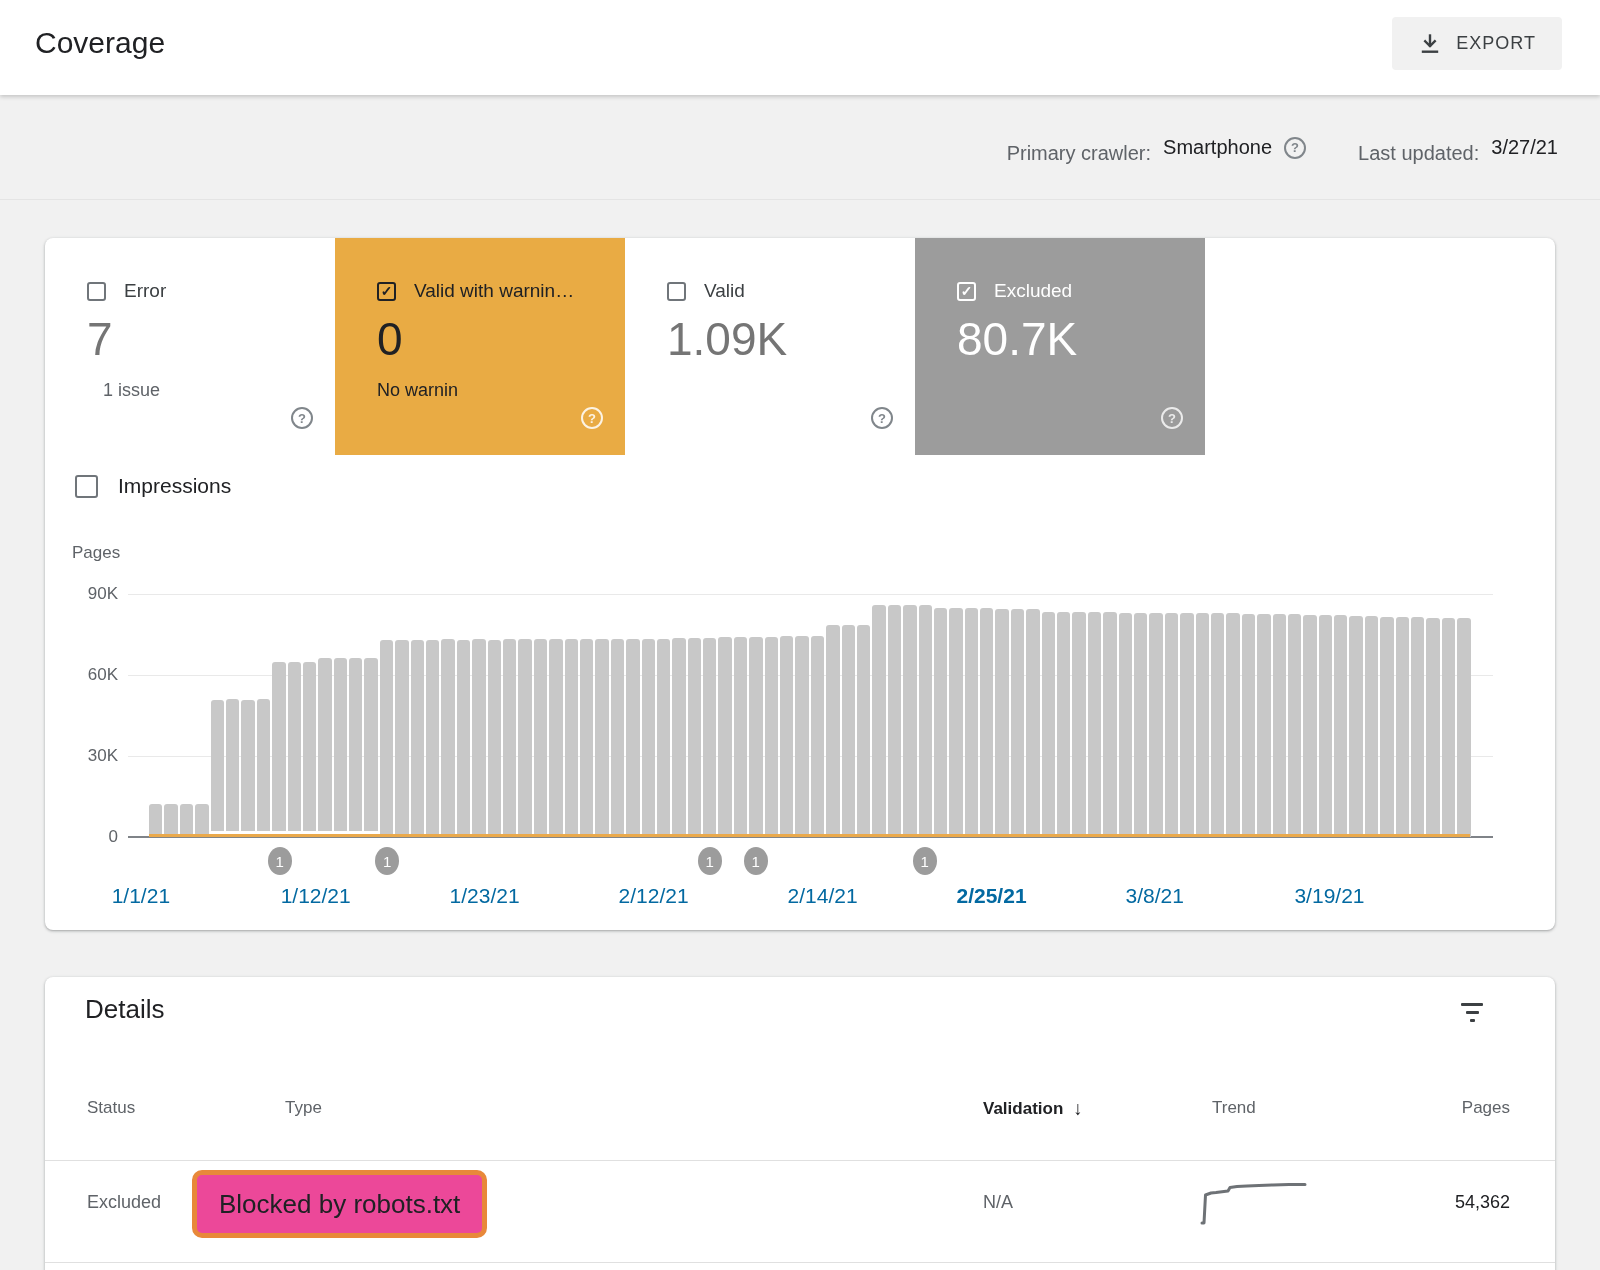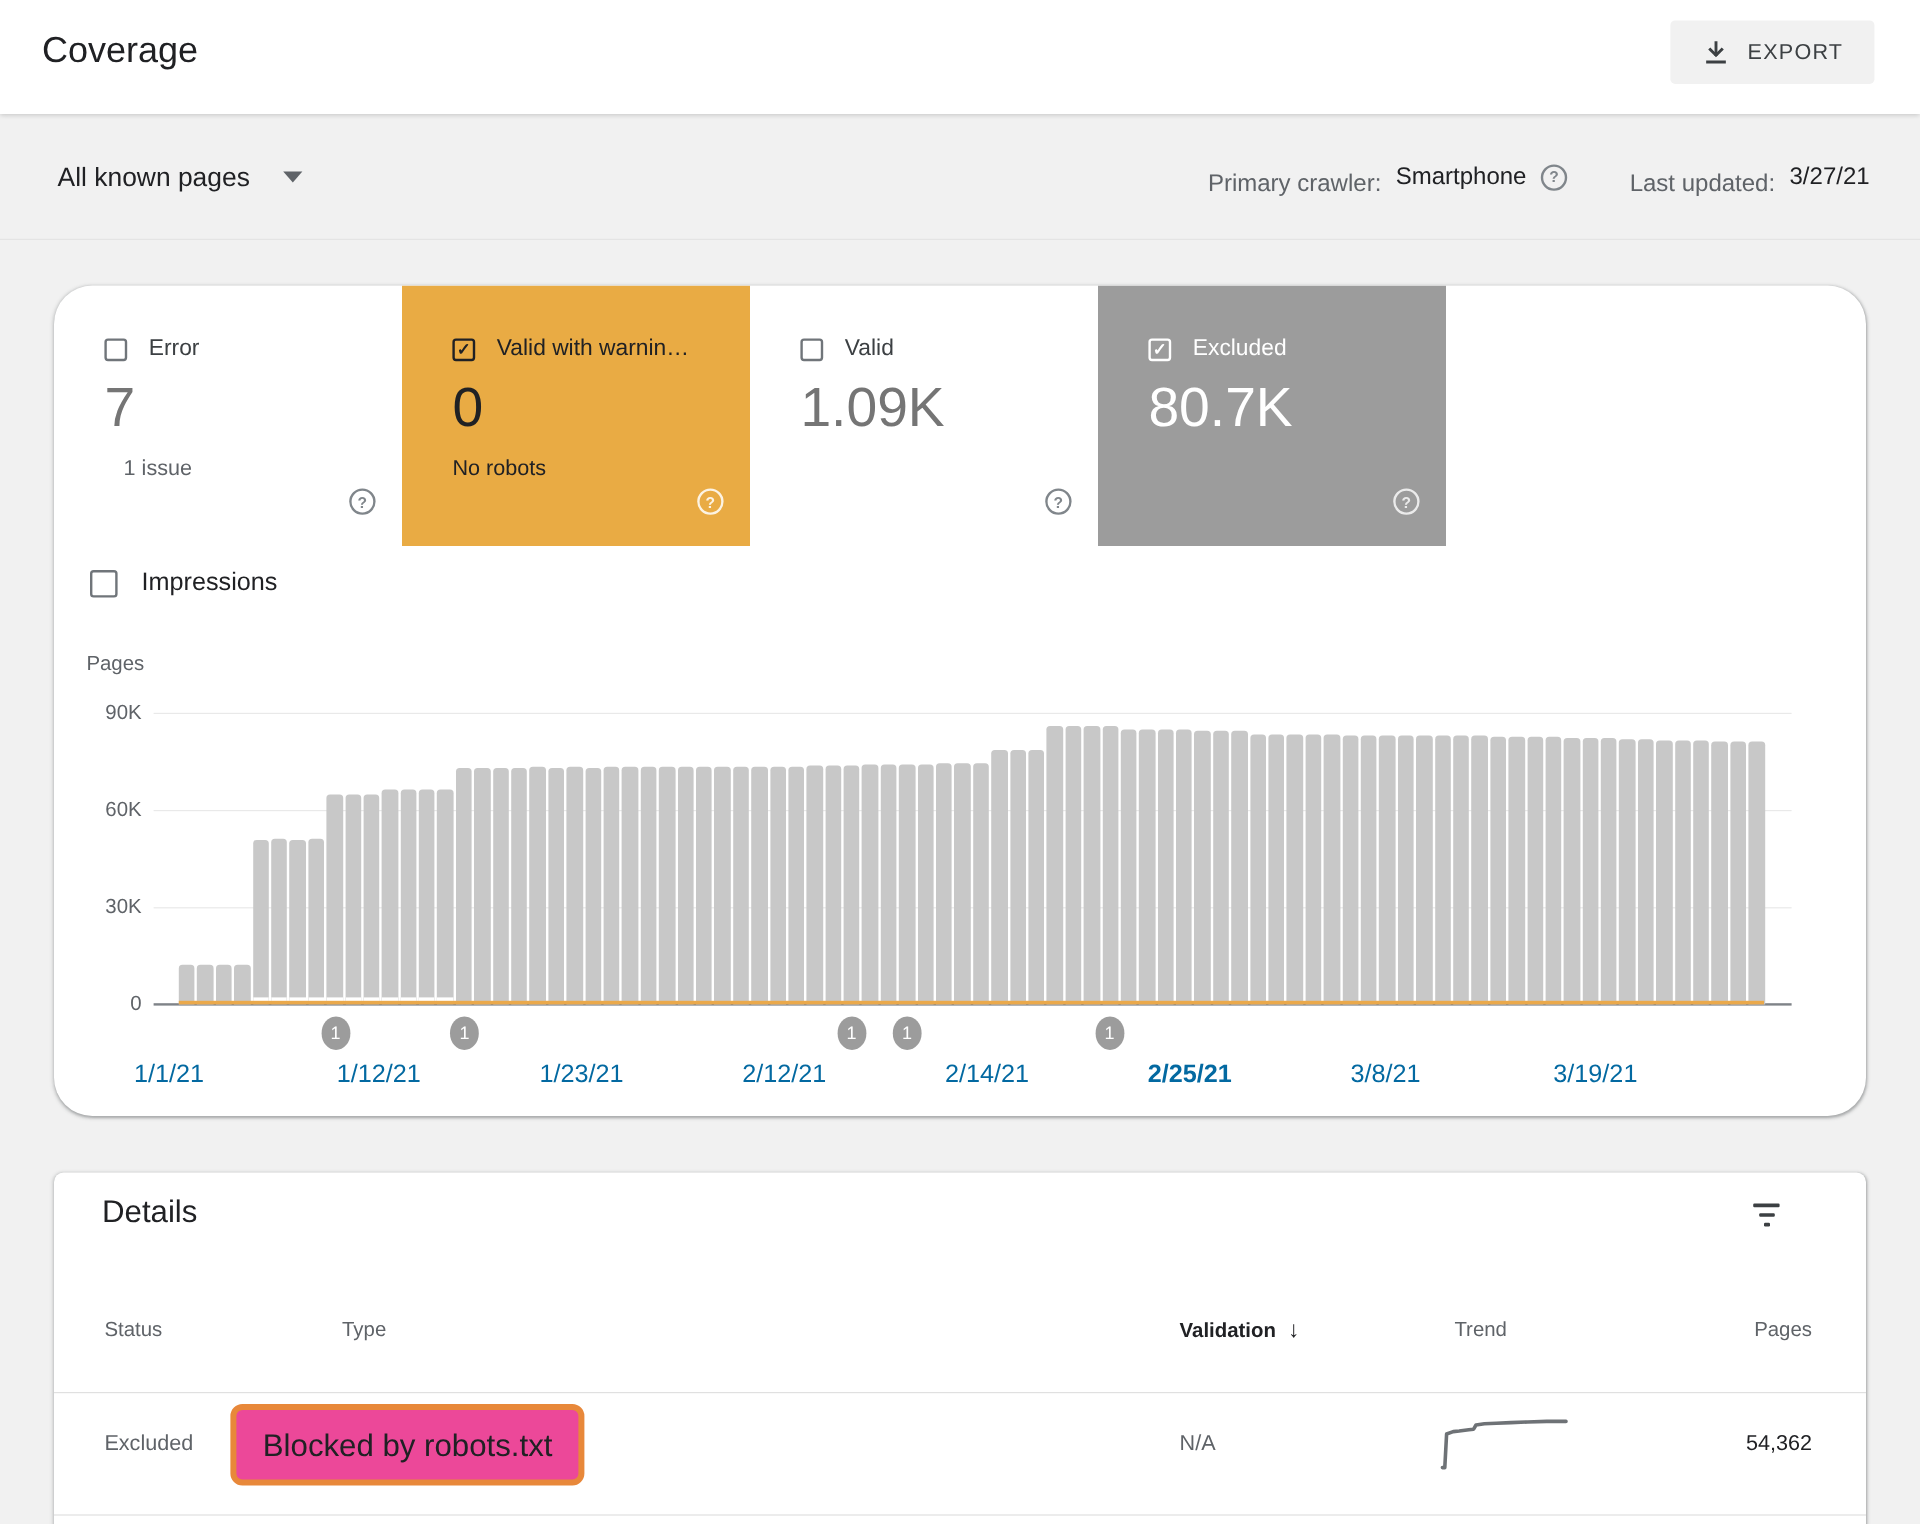--- a/index.html
+++ b/index.html
@@ -45,21 +45,21 @@
     width:22px; height:22px; border:2px solid currentColor; border-radius:50%;
     display:inline-flex; align-items:center; justify-content:center;
     font-size:13px; font-weight:700; color:#80868b;
   }
   
   .panel {
     position:absolute; left:45px; width:1510px; background:#fff; border-radius:8px;
     box-shadow:0 1px 2px rgba(60,64,67,.3), 0 1px 3px 1px rgba(60,64,67,.12);
     overflow:hidden;
   }
-  .chart-panel { top:238px; height:692px;border-radius:32px; }
+  .chart-panel { top:238px; height:692px; }
   .details-panel { top:977px; height:312px; }
   
   .cards { position:absolute; left:0; top:0; height:217px; display:flex; }
   .card { position:relative; width:290px; height:217px; cursor:pointer; }
   .card-top { position:absolute; left:42px; top:42px; display:flex; align-items:center; gap:18px; }
   .card-label { font-size:19px; color:#3c4043; white-space:nowrap; }
   .card-num { position:absolute; left:42px; top:78px; font-size:46px; line-height:1; }
   .card-sub { position:absolute; left:42px; top:142px; font-size:18px; }
   .card-help { position:absolute; right:22px; bottom:26px; }
   .card--yellow { background:#e9ab44; }
@@ -130,24 +130,20 @@
           <path d="M12 3.5v10"></path>
             <path d="M7.2 9.3l4.8 4.8 4.8-4.8"></path>
             <path d="M5 19.7h14"></path>
         </svg>
       </span>
       <span>EXPORT</span>
     </button>
   </header>
 
   <div class="filter-bar">
-    <div class="scope-select">
-      <span class="txt">All known pages</span>
-      <span class="caret-down"></span>
-    </div>
     <div class="filter-meta">
       <span class="meta-label">Primary crawler:</span>
       <span class="meta-value">Smartphone</span>
       <span class="help-circle">?</span>
       <span class="meta-gap"></span>
       <span class="meta-label">Last updated:</span>
       <span class="meta-value">3/27/21</span>
     </div>
   </div>
 
@@ -161,21 +157,21 @@
         <div class="card-num">7</div>
         <div class="card-sub">1 issue</div>
         <span class="help-circle card-help">?</span>
       </div>
       <div class="card card--yellow">
         <div class="card-top">
           <span class="cb cb--checked cb--dark"></span>
           <span class="card-label">Valid with warnin…</span>
         </div>
         <div class="card-num">0</div>
-        <div class="card-sub">No robots</div>
+        <div class="card-sub">No warnin</div>
         <span class="help-circle card-help">?</span>
       </div>
       <div class="card card--white">
         <div class="card-top">
           <span class="cb"></span>
           <span class="card-label">Valid</span>
         </div>
         <div class="card-num">1.09K</div>
         <div class="card-sub"></div>
         <span class="help-circle card-help">?</span>

